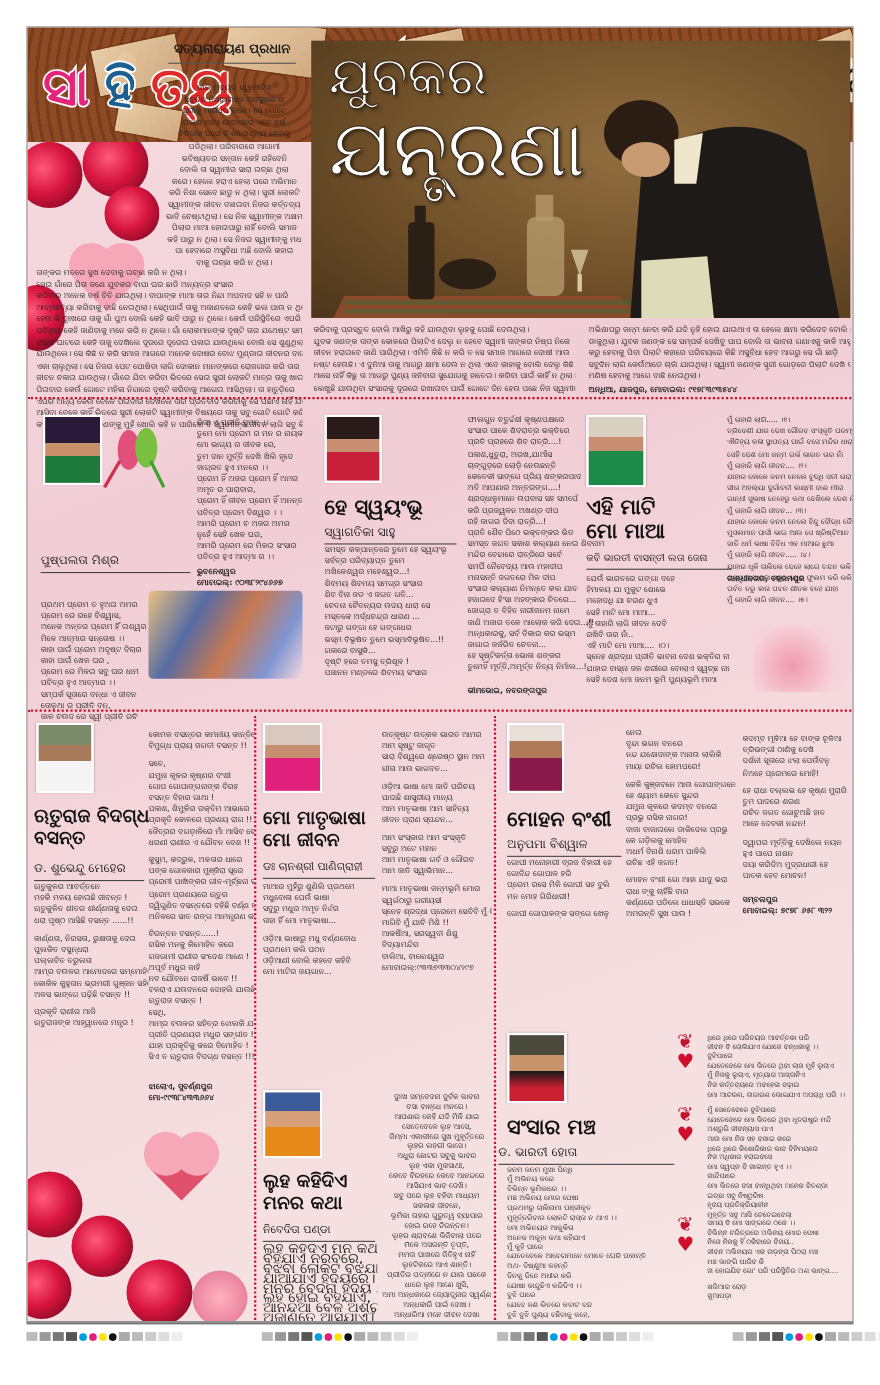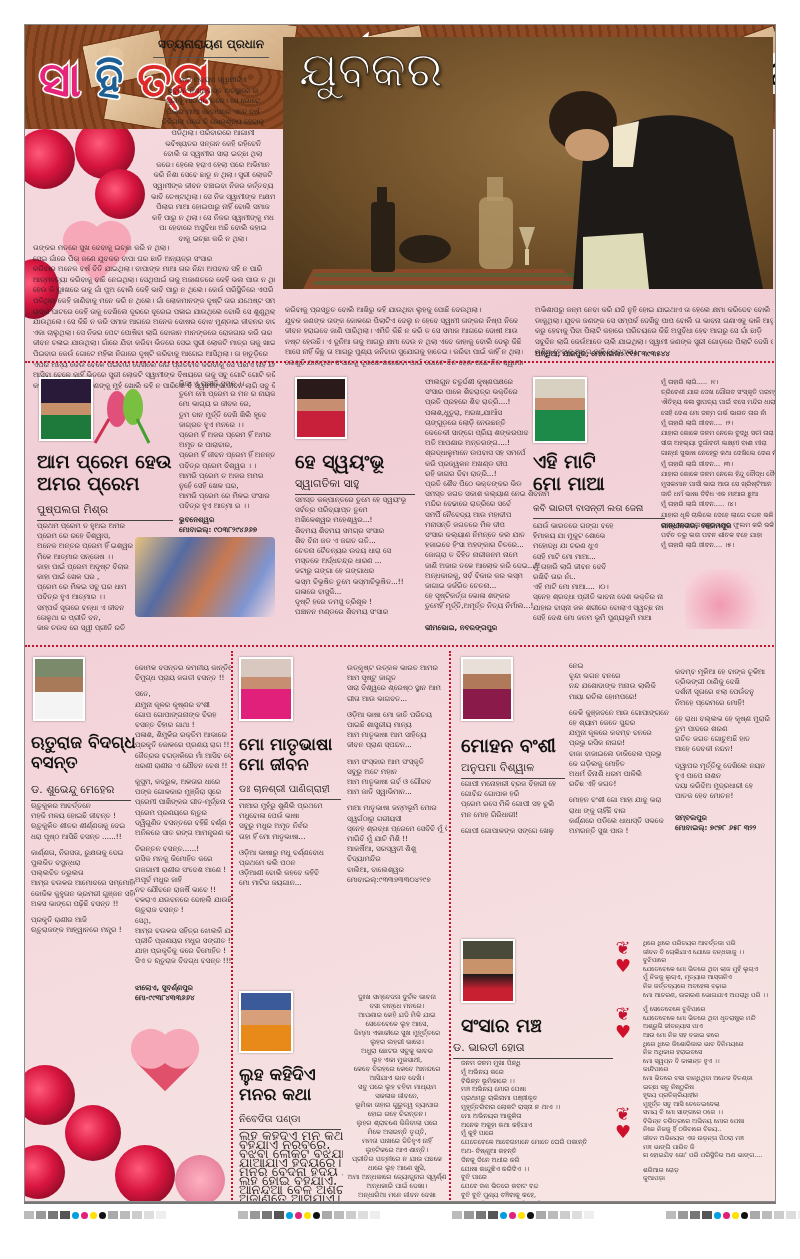--- a/index.html
+++ b/index.html
@@ -26,21 +26,21 @@
   .lead-author{position:absolute;left:128px;top:12px;width:116px;text-align:center;font-size:12px;font-weight:bold;line-height:1.3;padding-bottom:4px;border-bottom:1px solid #555}
   .lead-col{position:absolute;font-size:7.2px;line-height:10.6px;color:#222;text-align:center}
   .lead-col p{white-space:nowrap;overflow:hidden}
   .lead-wide{position:absolute;left:8px;width:242px;font-size:7.2px;line-height:10.6px;color:#222}
   .lead-wide p{white-space:nowrap;overflow:hidden;text-indent:0}
   .lead-img{position:absolute;left:258px;top:12px;width:490px;height:252px;overflow:hidden;
     background:radial-gradient(ellipse at 60% 40%,#9a7646 0%,#6d4d28 55%,#3c2a14 100%)}
   .lead-title{position:absolute;left:16px;top:6px;color:#fff;font-weight:normal;line-height:1.1;-webkit-text-stroke:1px #3a2a18;text-shadow:2px 2px 3px rgba(0,0,0,.5)}
   .lead-title .l1{font-size:48px;display:block}
   .lead-title .l2{font-size:72px;display:block}
-  .lead-body{position:absolute;top:280px;font-size:7.2px;line-height:10.6px;color:#222;width:238px}
+  .lead-body{position:absolute;top:270px;font-size:7.2px;line-height:10.6px;color:#222;width:238px}
   .lead-body p{white-space:nowrap;overflow:hidden}
   .dotted-h{position:absolute;height:0;border-top:2px dotted #c4122f}
   .dotted-v{position:absolute;width:0;border-left:2px dotted #c4122f}
   
   .photo{position:absolute;border:2px solid #fff;box-shadow:0 0 2px rgba(0,0,0,.4);overflow:hidden}
   .ptitle{position:absolute;font-weight:bold;color:#111;line-height:1.15}
   .pauthor{position:absolute;font-weight:normal;color:#111;font-size:11px;padding-bottom:4px;border-bottom:1px solid #444}
   .poem{position:absolute;font-size:7.2px;line-height:10.2px;color:#222}
   .poem p{white-space:nowrap;overflow:hidden}
   .poem p.gap{height:6px}
@@ -149,20 +149,21 @@
       <path d="M236 190 L252 190 L244 214 Z" fill="#d8c8a0" opacity=".8"></path>
       <rect x="242" y="212" width="4" height="16" fill="#d8c8a0"></rect>
       <path d="M300 120 C330 80 400 60 450 100 L480 252 L290 252 Z" fill="#1e1a18"></path>
       <ellipse cx="300" cy="84" rx="34" ry="30" fill="#2a1d14"></ellipse>
       <ellipse cx="304" cy="108" rx="22" ry="16" fill="#c89a72"></ellipse>
       <path d="M330 90 L356 84 L350 130 L330 130 Z" fill="#efe6cc"></path>
       <path d="M300 200 L360 196 L366 252 L300 252 Z" fill="#dedcb8"></path>
     </svg>
     <div class="lead-title">
       <span class="l1">ଯୁବକର</span>
+      <span class="l2">ଯନ୍ତ୍ରଣା</span>
     </div>
   </div>
 
   <div class="lead-body" id="lead-body-mid" style="left:260px">
       <p>କରିବାକୁ ପ୍ରସ୍ତୁତ ବୋଲି ଆଖିରୁ କହି ଯାଉଥିବା ଲୁହକୁ ପୋଛି ଦେଉଥିଲା।</p>
       <p>ଯୁବକ ଜଣଙ୍କ ତାଙ୍କ କୋଳରେ ପିଲାଟିଏ ଦେଲୁ ନ ହେବେ ସ୍ୱାମୀ ତାଙ୍କର ନିଷ୍ପ ନିକେ</p>
       <p>ଜୀବନ ହରାଇବେ ଜାଣି ପାରିଥିଲା। ଏମିତି କିଛି ନ କରି ତ ସେ ସମାଜ ଆଗରେ ଦୋଷୀ ଆଉ</p>
       <p>ନଷ୍ଟ ହେଉଛି। ଏ ଦୁନିଆ ତାକୁ ଆଗରୁ କ୍ଷମା ଦେଉ ନ ଥିଲା ଏବେ କାହାକୁ ବୋଲି ଦେଲୁ କିଛି ଯା</p>
       <p>ଆସେ ନାହିଁ କିଛୁ ତା ଆଗରୁ ପୁଣ୍ୟ ଜନିବାର ସୁଯୋଗକୁ ହାତେଇ। କରିବା ପାଇଁ କାହିଁ ନ ଥିଲା।</p>
       <p>ଲେଖୁଛି ଯାଉଥିବା ସଂସାରକୁ ଦୂରରେ ରଖାଇବା ପାଇଁ ଗୋଟେ ଦିନ ହେଉ ପଛେ ନିଜ ସ୍ୱାମୀର</p>
@@ -178,26 +179,22 @@
 
   <div class="dotted-h" style="left:0;top:336px;width:752px"></div>
 
   <div class="photo" style="left:14px;top:352px;width:54px;height:64px;background:linear-gradient(#2a1a3a 0 40%,#c8906a 40% 60%,#1d7a3a 60%)"></div>
   <svg style="position:absolute;left:64px;top:360px;width:70px;height:60px" viewBox="0 0 70 60">
     <ellipse cx="28" cy="24" rx="10" ry="18" fill="#e0507a"></ellipse>
       <ellipse cx="44" cy="22" rx="10" ry="18" fill="#7ac040"></ellipse>
     <path d="M20 34 L6 58" stroke="#d03050" stroke-width="3"></path>
       <path d="M48 34 L60 58" stroke="#40a030" stroke-width="3"></path>
   </svg>
-  <div class="ptitle" style="left:12px;top:426px;font-size:19px">
-    <div>ଆମ ପ୍ରେମ ହେଉ</div>
-    <div>ଅମର ପ୍ରେମ</div>
-  </div>
   <div class="pauthor" style="left:12px;top:478px;width:136px">ପୁଷ୍ପଲତା ମିଶ୍ର</div>
-  <div class="poem" id="p0a" style="left:12px;top:496px;width:130px">
+  <div class="poem" id="p0a" style="left:12px;top:520px;width:130px">
       <p>ପ୍ରଥମ ପ୍ରେମ ତ ହୁଅଇ ଅମର</p>
       <p>ପ୍ରେମ ରେ ରହେ ବିଶ୍ୱାସ,</p>
       <p>ଅନେକ ଅନ୍ତର ପ୍ରେମ ହିଁ ଇଶ୍ୱର</p>
       <p>ମିଳେ ଆତ୍ମାର ସନ୍ତୋଷ ।।</p>
       <p>କାହା ପାଇଁ ପ୍ରେମ ଅଦୃଷ୍ଟ ବିଚାର</p>
       <p>କାହା ପାଇଁ ଖେଳ ଘର ,</p>
       <p>ପ୍ରେମ ରେ ମିଳଇ ସବୁ ଘର ଧାମ</p>
       <p>ପବିତ୍ର ହୁଏ ଆତ୍ମାର ।।</p>
       <p>ସମ୍ପର୍କ ସୂତାରେ ବନ୍ଧା ଏ ଜୀବନ</p>
       <p>ତୋଳୁଥା ର ପ୍ରୀତି ବନ,</p>

